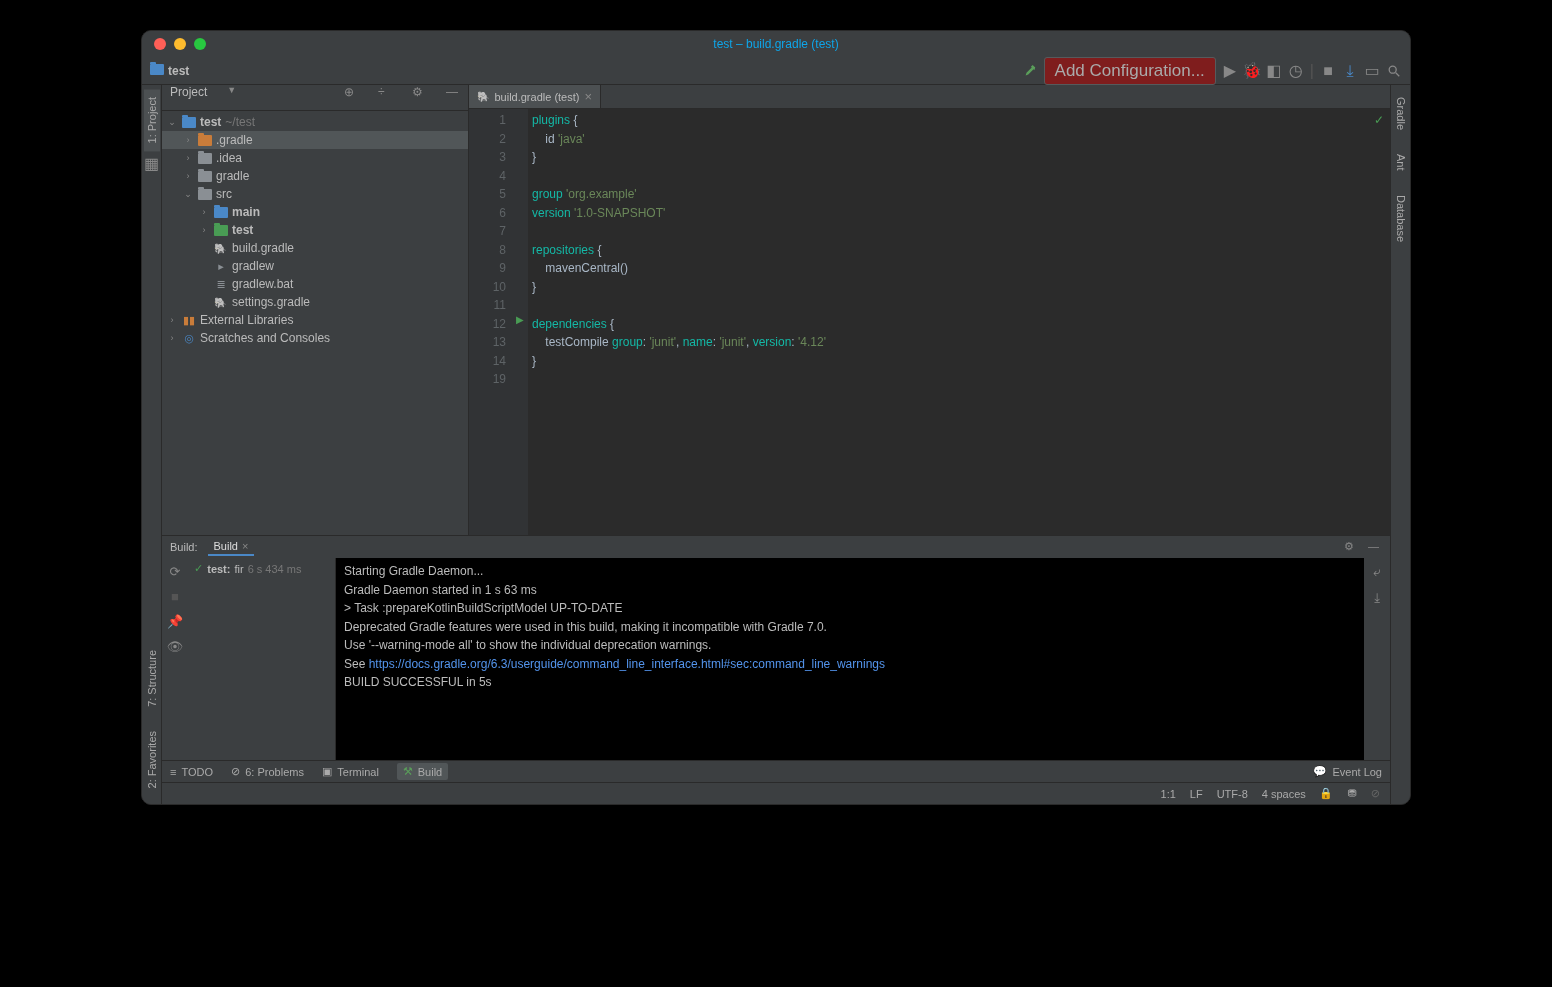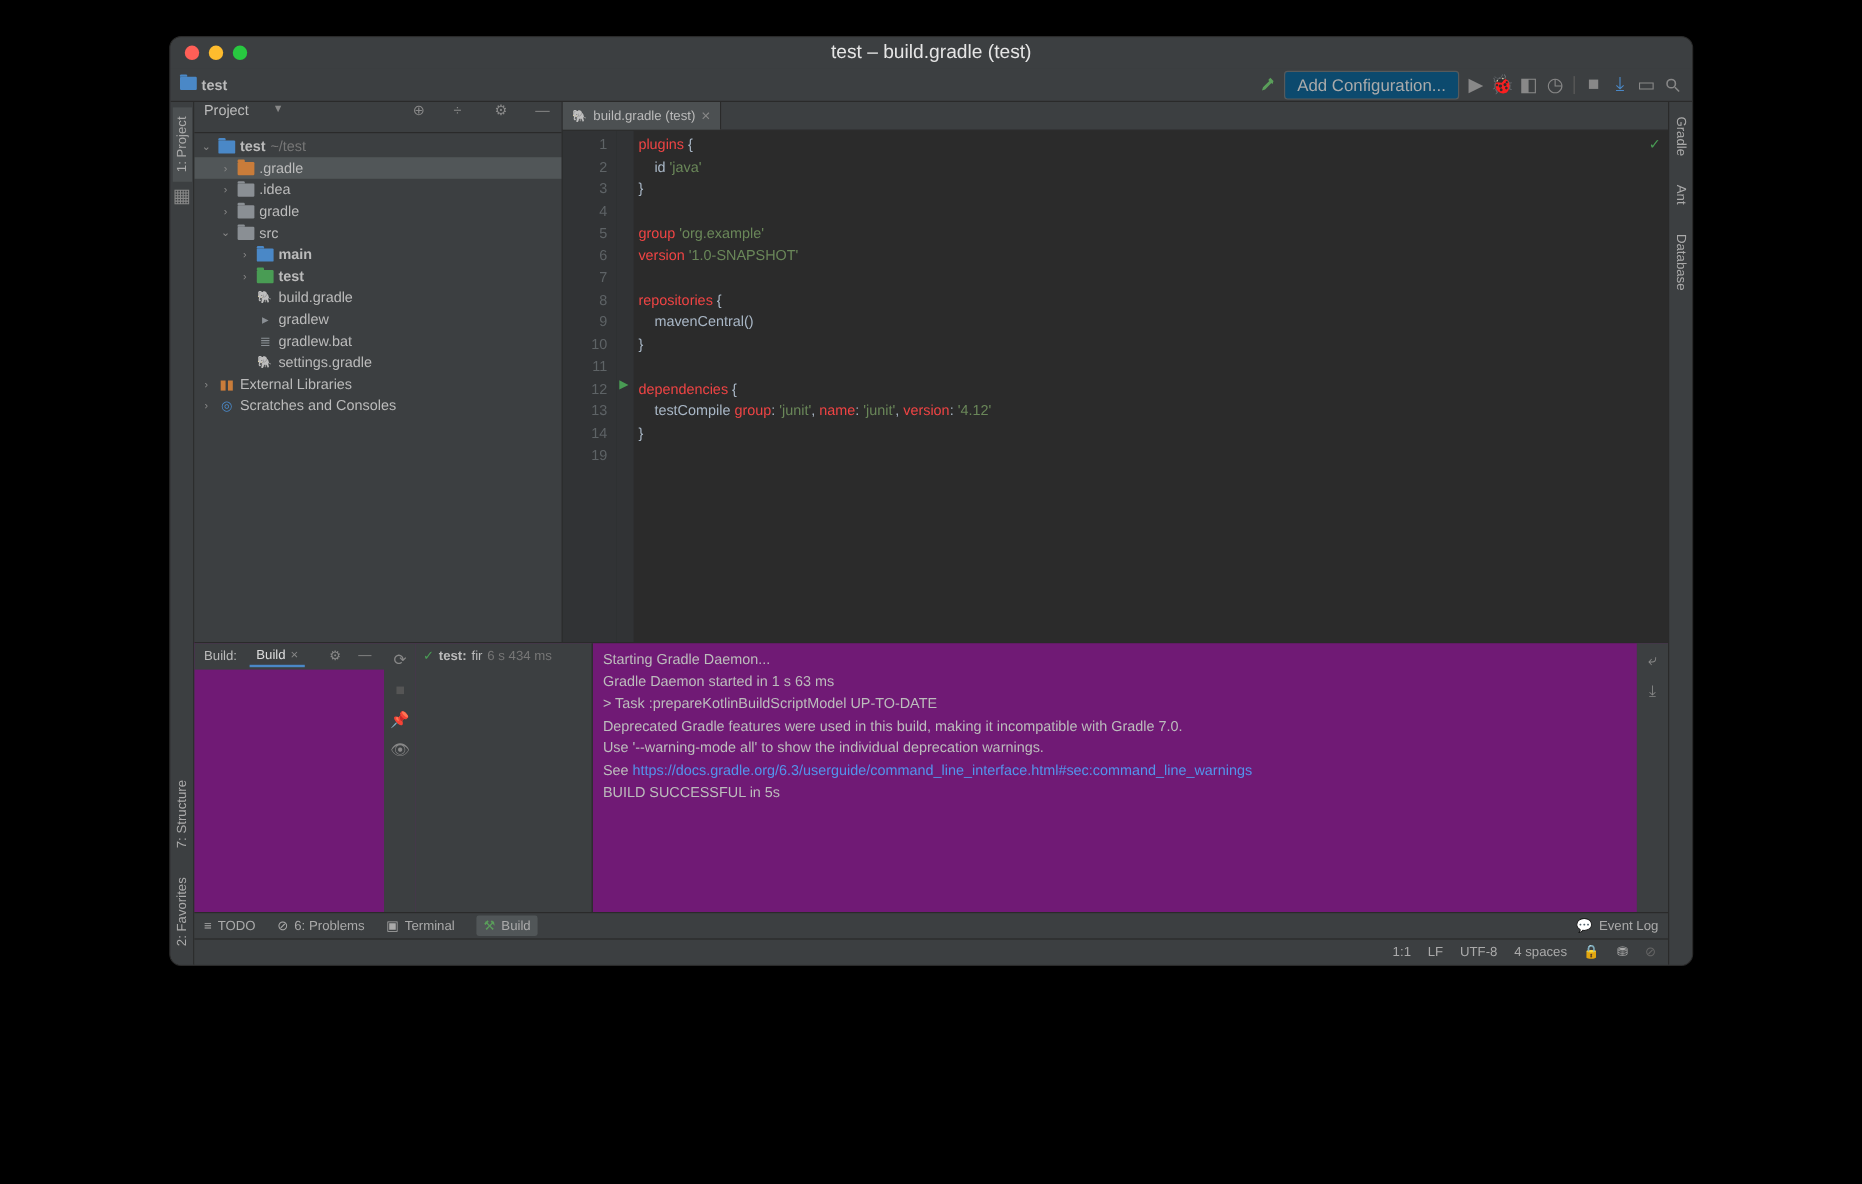--- a/index.html
+++ b/index.html
@@ -4,25 +4,25 @@
 <style>
   *{box-sizing:border-box;margin:0;padding:0;font-family:-apple-system,BlinkMacSystemFont,"Segoe UI",sans-serif}
   body{background:#000;display:flex;align-items:flex-start;justify-content:center;padding:30px;width:1552px;height:987px}
   .window{width:1270px;height:775px;background:#3c3f41;border-radius:10px;overflow:hidden;display:flex;flex-direction:column;box-shadow:0 20px 60px rgba(0,0,0,.5);border:1px solid #2a2a2a}
   .titlebar{height:26px;background:#3c3f41;display:flex;align-items:center;padding:0 12px;position:relative}
   .traffic{display:flex;gap:8px}
   .tlight{width:12px;height:12px;border-radius:50%}
   .tlight.red{background:#ff5f57}
   .tlight.yellow{background:#febc2e}
   .tlight.green{background:#28c840}
-  .title{position:absolute;left:50%;transform:translateX(-50%);color:#e5e5e5;font-size:16px}
+  .title{position:absolute;left:50%;transform:translateX(-50%);color:#0ea5e9;font-size:12px}
   .navbar{height:28px;background:#3c3f41;border-bottom:1px solid #2a2a2a;display:flex;align-items:center;padding:0 8px;justify-content:space-between}
   .navleft{display:flex;align-items:center;gap:4px;color:#bbb;font-size:12px}
   .navright{display:flex;align-items:center;gap:6px}
-  .addconfig{background:#0c4a6e;border:1px solid #565a5c;border-radius:3px;color:#aaa;font-size:14px;padding:3px 10px;cursor:pointer}
+  .addconfig{background:#7f1d1d;border:1px solid #565a5c;border-radius:3px;color:#aaa;font-size:17px;padding:3px 10px;cursor:pointer}
   .ticon{width:16px;height:16px;display:flex;align-items:center;justify-content:center;color:#888;cursor:pointer}
   .hammer{color:#5a9e5a}
   .body{flex:1;display:flex;min-height:0}
   .leftstrip{width:20px;background:#3c3f41;border-right:1px solid #2a2a2a;display:flex;flex-direction:column;align-items:center;padding-top:4px}
   .vtab{writing-mode:vertical-rl;transform:rotate(180deg);color:#aaa;font-size:11px;padding:8px 2px;cursor:pointer;display:flex;align-items:center;gap:4px}
   .vtab.active{background:#4c5052}
   .vtab-bottom{margin-top:auto;margin-bottom:8px}
   .rightstrip{width:20px;background:#3c3f41;border-left:1px solid #2a2a2a;display:flex;flex-direction:column;align-items:center;padding-top:4px}
   .main{flex:1;display:flex;flex-direction:column;min-width:0}
   .upper{flex:1;display:flex;min-height:0}
@@ -39,23 +39,23 @@
   .editor{flex:1;display:flex;flex-direction:column;background:#2b2b2b;min-width:0}
   .tabs{height:24px;background:#3c3f41;display:flex;align-items:stretch;border-bottom:1px solid #2a2a2a}
   .tab{display:flex;align-items:center;gap:5px;padding:0 8px;background:#4c5052;color:#bbb;font-size:11px;cursor:pointer;border-right:1px solid #2a2a2a}
   .tab .close{color:#888;font-size:13px}
   .edbody{flex:1;display:flex;font-family:Menlo,Consolas,monospace;font-size:12px;position:relative}
   .gutter{width:45px;background:#313335;color:#5e6366;text-align:right;padding:2px 8px 2px 2px;line-height:18.5px;user-select:none}
   .gutter2{width:14px;background:#313335;position:relative}
   .runmark{position:absolute;left:2px;color:#499c54;font-size:10px}
   .code{flex:1;padding:2px 0 2px 4px;line-height:18.5px;color:#a9b7c6;white-space:pre;overflow:auto}
   .str{color:#6a8759}
-  .fn{color:#ef4444}
+  .fn{color:#14b8a6}
   .check{position:absolute;top:4px;right:6px;color:#499c54;font-size:12px}
-  .bottom{height:225px;display:flex;flex-direction:row;background:#701a75;border-top:1px solid #2a2a2a}
+  .bottom{height:225px;display:flex;flex-direction:column;background:#000000;border-top:1px solid #2a2a2a}
   .btabs{height:22px;background:#3c3f41;display:flex;align-items:center;padding:0 8px;gap:10px;color:#aaa;font-size:11px}
   .btabs .lbl{color:#bbb}
   .btab{display:flex;align-items:center;gap:4px;padding:2px 6px;cursor:pointer}
   .btab.active{border-bottom:2px solid #4a88c7;color:#ddd}
   .btabs .spacer{flex:1}
   .bsplit{flex:1;display:flex;min-height:0}
   .bcol1{width:26px;background:#3c3f41;display:flex;flex-direction:column;align-items:center;padding-top:6px;gap:10px;color:#888;font-size:13px}
   .bcol2{width:148px;background:#3c3f41;border-right:1px solid #2a2a2a;font-size:11px;color:#bbb;padding:4px 6px}
   .bcol2 .row{display:flex;align-items:center;gap:4px;white-space:nowrap}
   .bcol3{flex:1;overflow:auto}

